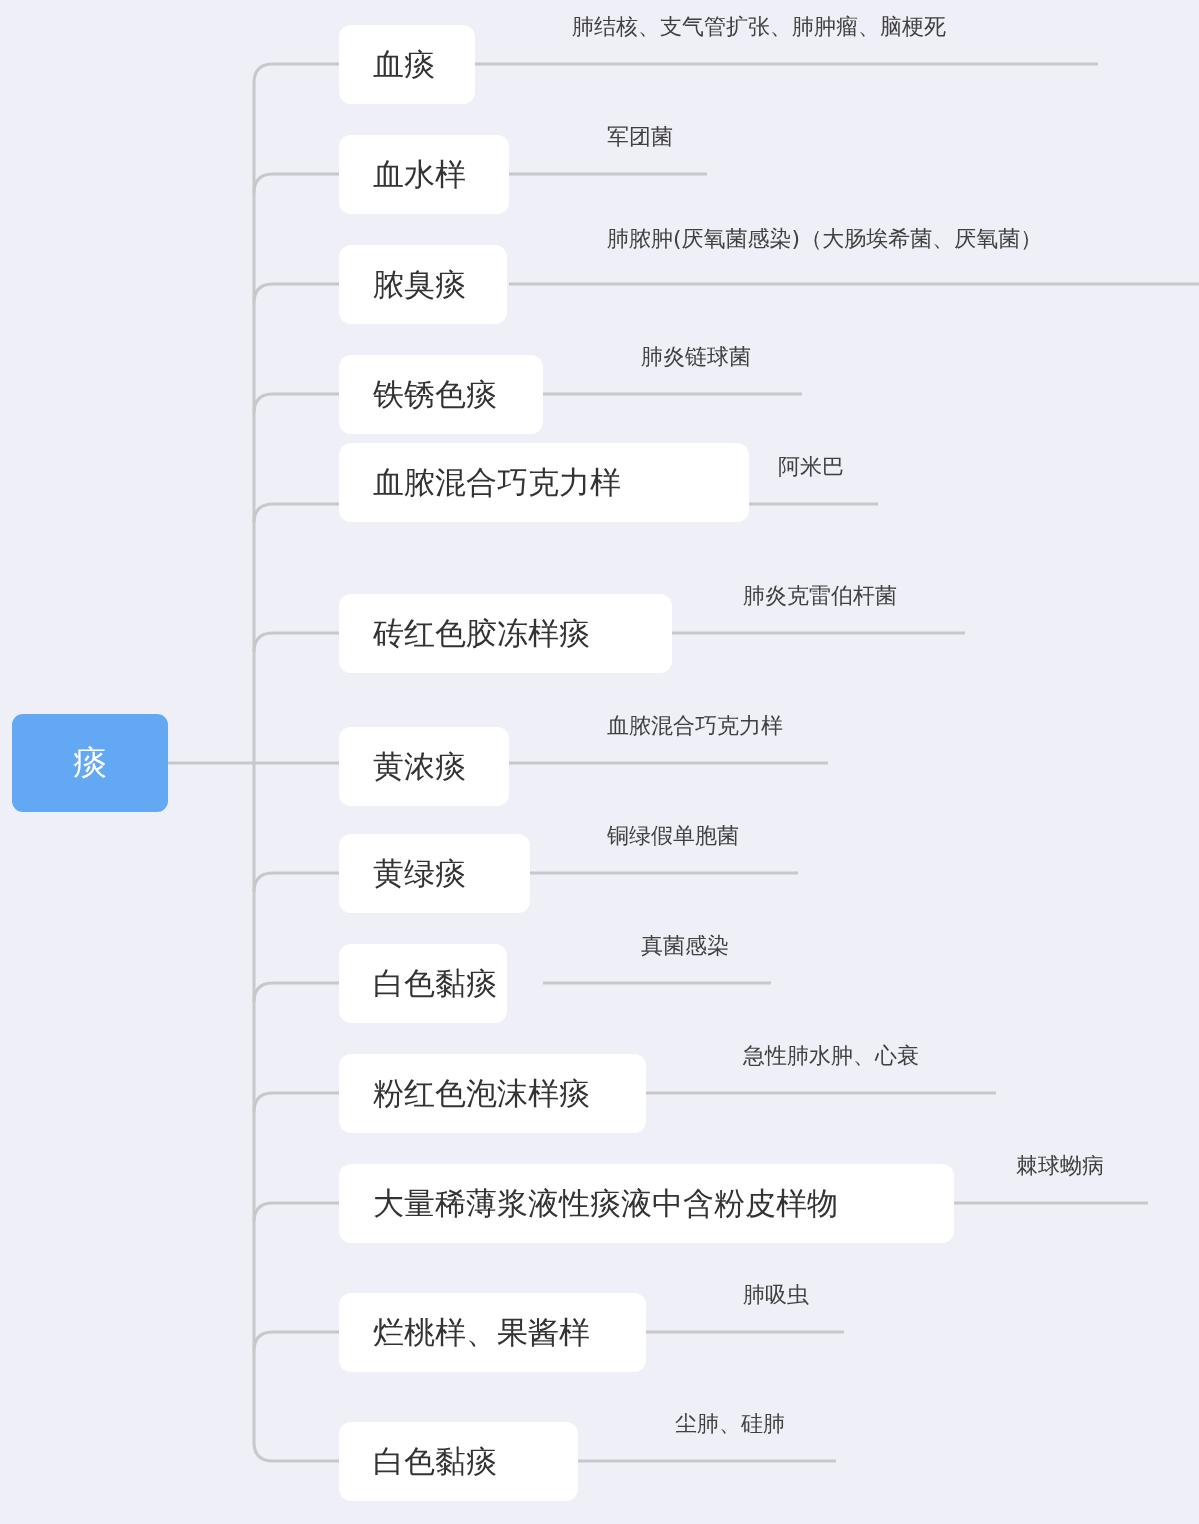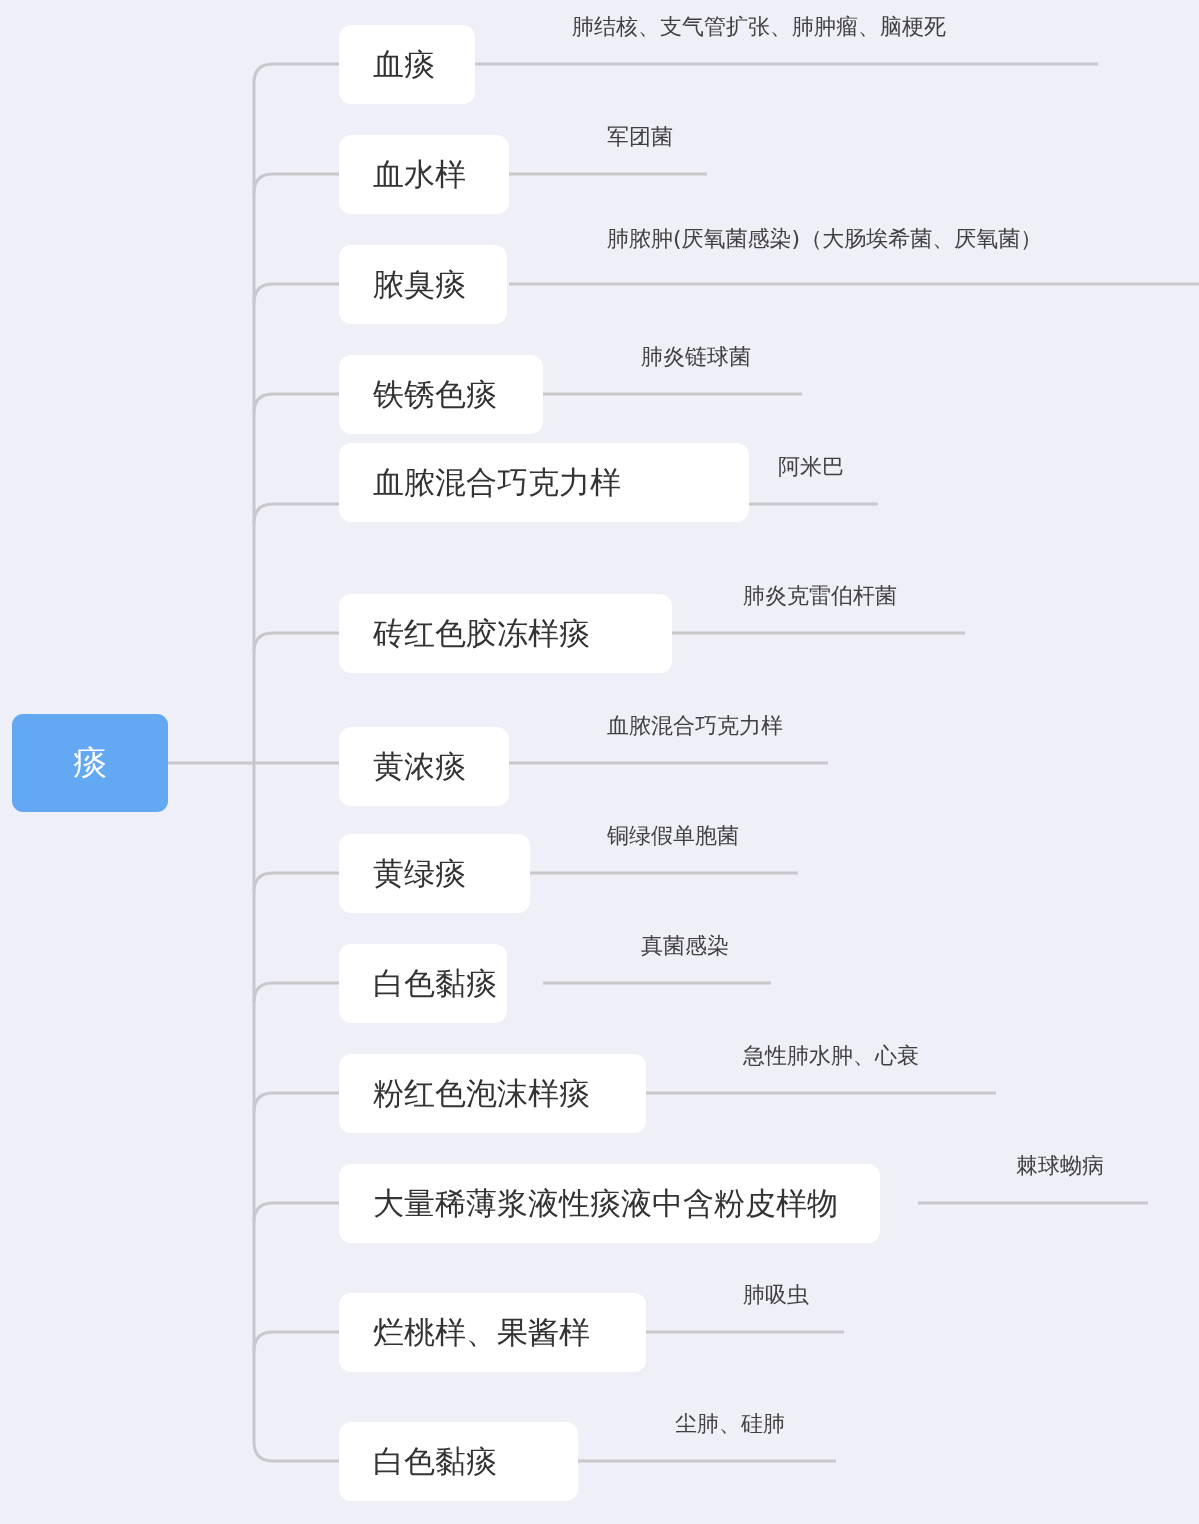--- a/index.html
+++ b/index.html
@@ -82,21 +82,21 @@
   </div>
 <div class="node" style="top:834px;width:191px">
     <span>黄绿痰</span>
   </div>
 <div class="node" style="top:944px;width:168px">
     <span>白色黏痰</span>
   </div>
 <div class="node" style="top:1054px;width:307px">
     <span>粉红色泡沫样痰</span>
   </div>
-<div class="node" style="top:1164px;width:541px">
+<div class="node" style="top:1164px;width:615px">
     <span>大量稀薄浆液性痰液中含粉皮样物</span>
   </div>
 <div class="node" style="top:1293px;width:307px">
     <span>烂桃样、果酱样</span>
   </div>
 <div class="node" style="top:1422px;width:239px">
     <span>白色黏痰</span>
   </div>
 
 <div class="leaf" style="left:572px;top:12px">肺结核、支气管扩张、肺肿瘤、脑梗死</div>

